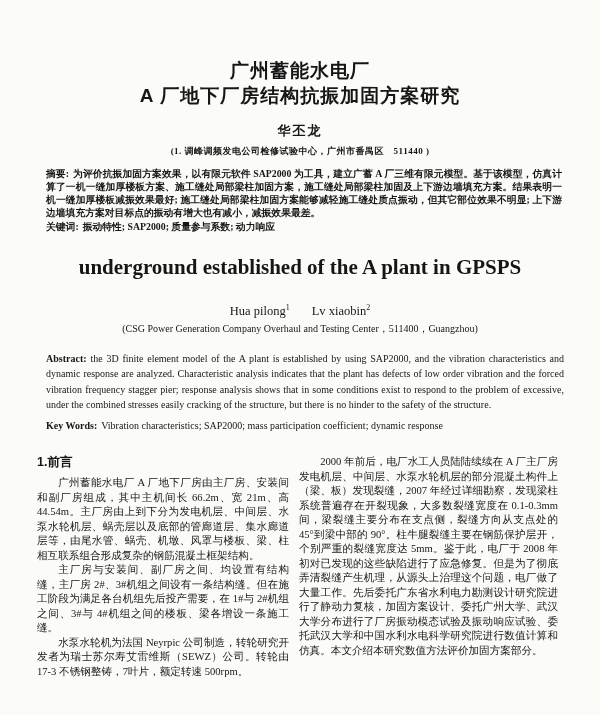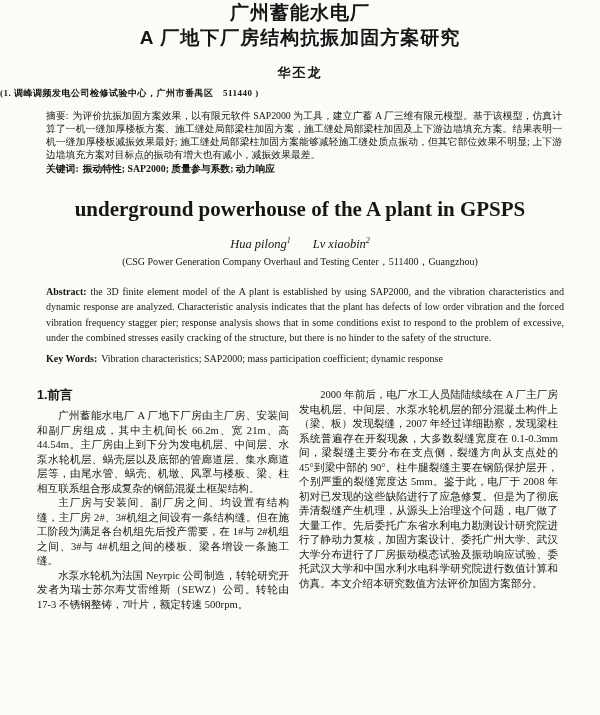--- a/index.html
+++ b/index.html
@@ -5,20 +5,21 @@
   html,body{margin:0;padding:0;background:#e8e8e6;}
   .page{
     position:relative;
     width:600px;height:715px;
     margin:0 auto;
     background:#fbfbf8;
     color:#161616;
     font-family:"Liberation Serif","DejaVu Serif",serif;
     overflow:hidden;
     box-sizing:border-box;
+    padding-top:58px;
   }
   
   .cn-title{
     margin:0;
     text-align:center;
     font-family:"Liberation Sans","DejaVu Sans",sans-serif;
     font-weight:700;
     font-size:19px;
     line-height:25px;
     letter-spacing:1px;
@@ -26,52 +27,52 @@
   .cn-title span{display:block;}
   .cn-author{
     margin-top:14px;
     text-align:center;
     font-size:13px;
     font-weight:600;
     letter-spacing:2px;
   }
   .cn-affil{
     margin-top:5px;
+    text-align:center;
     font-size:9px;
     font-weight:600;
     letter-spacing:0.5px;
   }
   .cn-abstract{
     margin:9px 38px 0 46px;
     font-size:9.8px;
     line-height:13px;
     text-align:justify;
-    font-weight:400;
+    font-weight:700;
   }
   .cn-keywords{
     margin:1px 38px 0 46px;
     font-size:9.8px;
     line-height:13px;
     font-weight:600;
   }
   .lbl{margin-right:4px;}
   
   .en-title{
     margin:20px 10px 0 10px;
     text-align:center;
     font-weight:600;
     font-size:21px;
     line-height:28px;
   }
   .en-title span{display:block;}
   .en-authors{
-    margin-top:13px;
+    margin-top:22px;
     text-align:center;
     font-size:12.5px;
-    font-style:italic;
   }
   .en-authors .gap{display:inline-block;width:22px;}
   .en-authors sup{font-size:8px;}
   .en-affil{
     margin-top:3px;
     text-align:center;
     font-size:10px;
   }
   .en-abstract{
     margin:15px 36px 0 46px;
@@ -121,21 +122,21 @@
 
   <div class="cn-author">华丕龙</div>
 
   <div class="cn-affil">(1. 调峰调频发电公司检修试验中心，广州市番禺区　511440 )</div>
 
   <p class="cn-abstract"><span class="lbl">摘要:</span><span>为评价抗振加固方案效果，以有限元软件 SAP2000 为工具，建立广蓄 A 厂三维有限元模型。基于该模型，仿真计算了一机一缝加厚楼板方案、施工缝处局部梁柱加固方案，施工缝处局部梁柱加固及上下游边墙填充方案。结果表明一机一缝加厚楼板减振效果最好; 施工缝处局部梁柱加固方案能够减轻施工缝处质点振动，但其它部位效果不明显; 上下游边墙填充方案对目标点的振动有增大也有减小，减振效果最差。</span></p>
 
   <p class="cn-keywords"><span class="lbl">关键词:</span><span>振动特性; SAP2000; 质量参与系数; 动力响应</span></p>
 
   <h2 class="en-title">
-    <span>underground powerhouse of the A plant in GPSPS</span>
+    <span>underground established of the A plant in GPSPS</span>
   </h2>
 
   <div class="en-authors">
     <span><span>Hua pilong</span><sup>1</sup></span><span class="gap"></span><span><span>Lv xiaobin</span><sup>2</sup></span>
   </div>
 
   <div class="en-affil">(CSG Power Generation Company Overhaul and Testing Center，511400，Guangzhou)</div>
 
   <p class="en-abstract"><span class="bold lbl">Abstract:</span><span>the 3D finite element model of the A plant is established by using SAP2000, and the vibration characteristics and dynamic response are analyzed. Characteristic analysis indicates that the plant has defects of low order vibration and the forced vibration frequency stagger pier; response analysis shows that in some conditions exist to respond to the problem of excessive, under the combined stresses easily cracking of the structure, but there is no hinder to the safety of the structure.</span></p>
 

